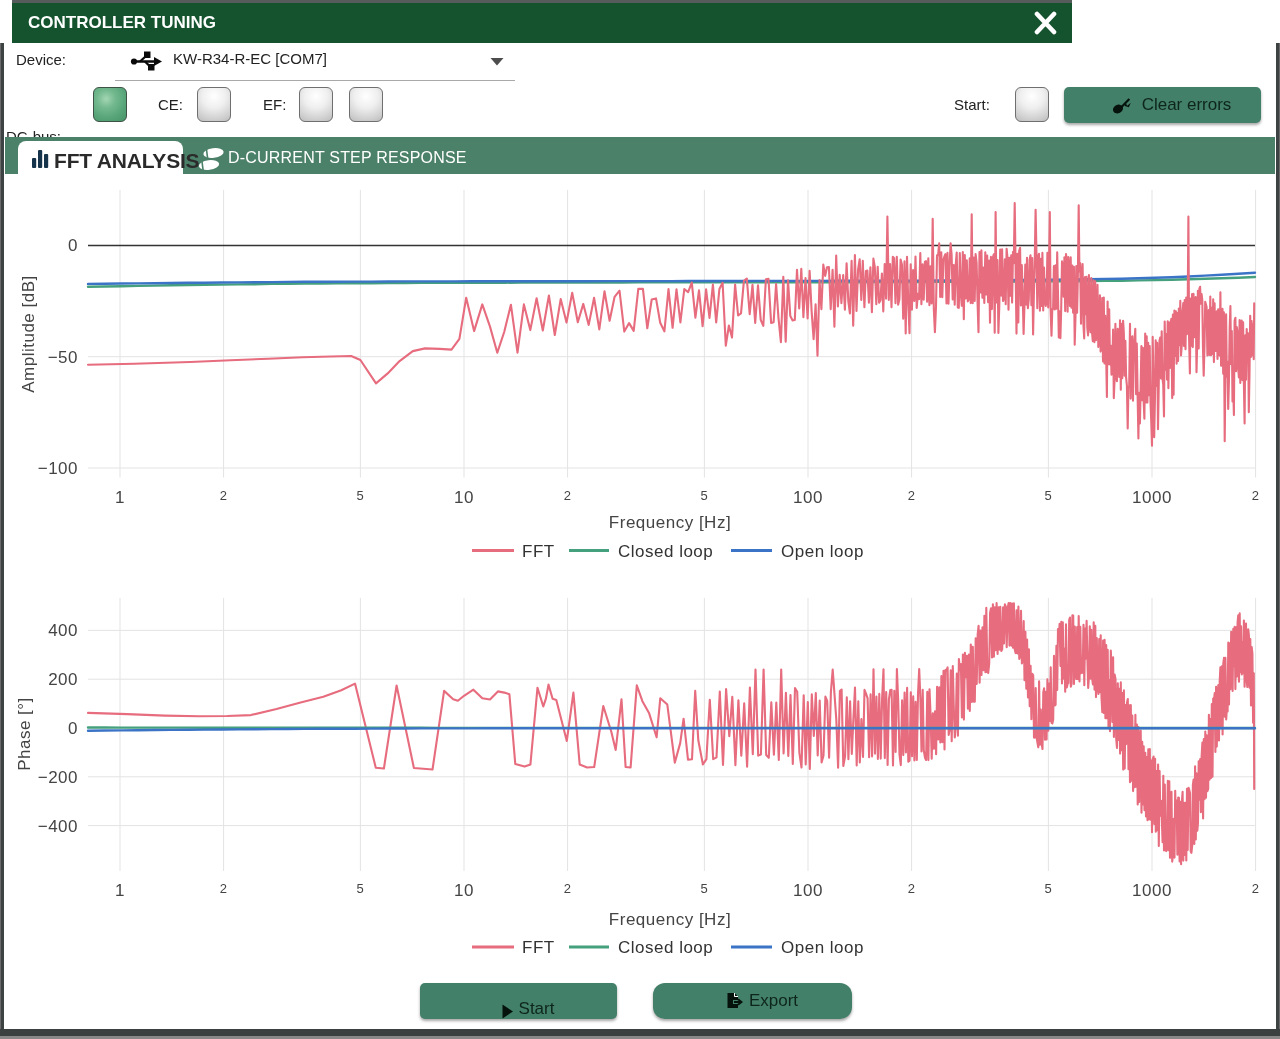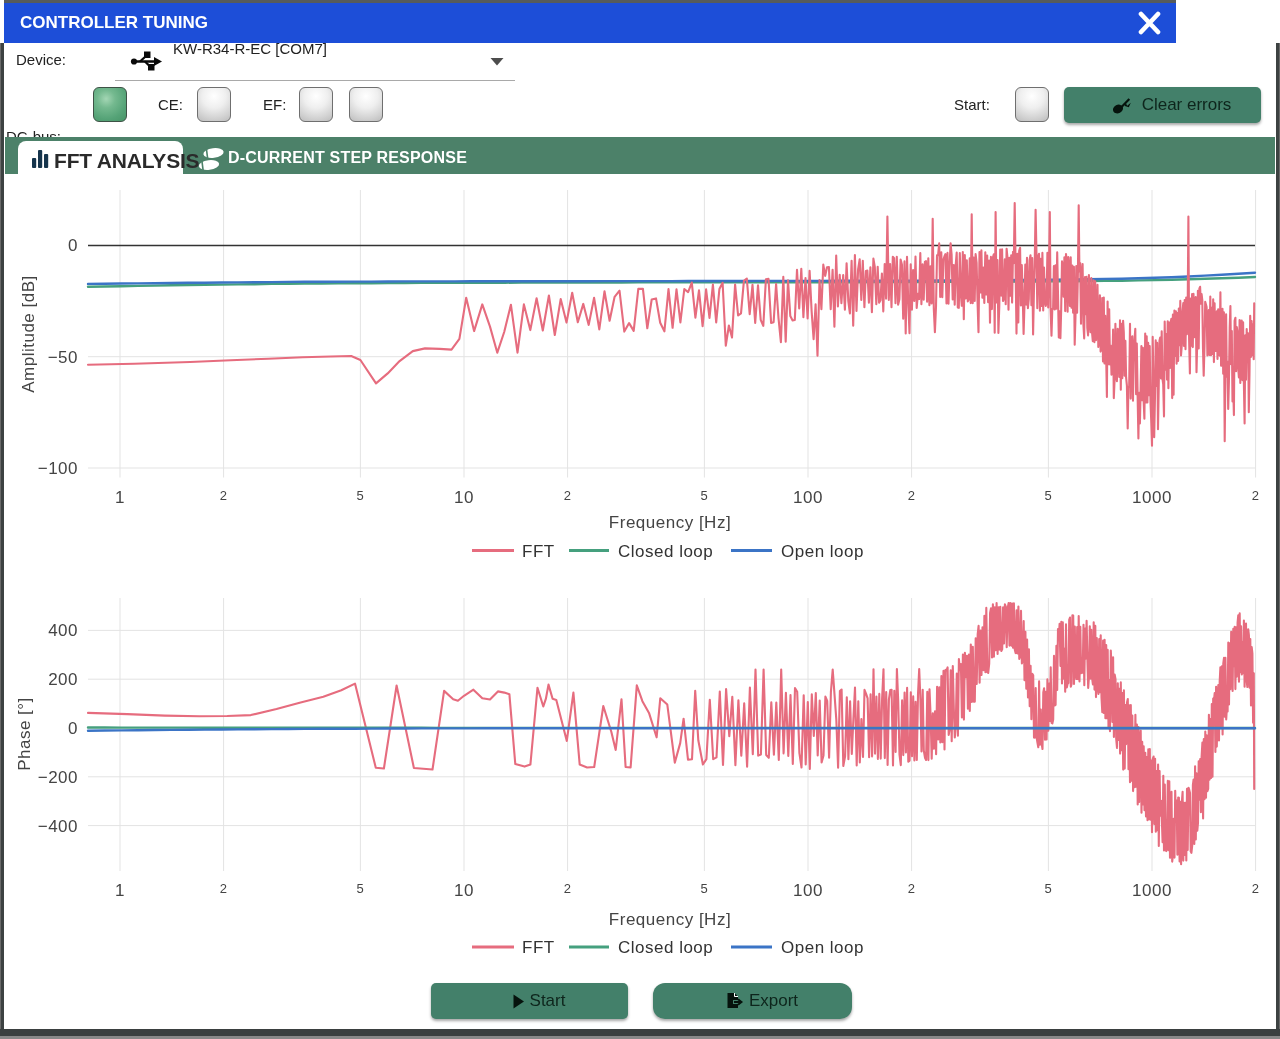--- a/index.html
+++ b/index.html
@@ -1,16 +1,16 @@
 <!DOCTYPE html>
 <html><head><meta charset="utf-8"><style>
 * { margin:0; padding:0; box-sizing:border-box; }
 html,body { width:1280px; height:1039px; font-family:"Liberation Sans", sans-serif; background:#fff; overflow:hidden; }
 body { position:relative; }
-.titlebar { position:absolute; left:4px; top:0; width:1172px; height:43px; background:#1d4ed8; border-top:3px solid #565b5b; }
+.titlebar { position:absolute; left:12px; top:0; width:1060px; height:43px; background:#14532d; border-top:3px solid #565b5b; }
 .title { position:absolute; left:16px; top:10px; color:#fff; font-size:17px; font-weight:bold; letter-spacing:0; }
 .edgeL { position:absolute; left:0; top:43px; width:4px; height:986px; background:#3d4242; border-left:1px solid #6a6a6a; }
 .edgeR { position:absolute; right:0; top:43px; width:4px; height:986px; background:#3d4242; border-right:1px solid #6a6a6a; }
 .edgeB { position:absolute; left:0; top:1029px; width:1280px; height:10px; background:#3a3f3f; border-bottom:3px solid #888; }
 .lbl { position:absolute; font-size:15px; color:#222; }
 .led { position:absolute; width:34px; height:35px; border-radius:6px; }
 .led.gray { border:1.5px solid #6f6f6f; background:radial-gradient(circle at 50% 25%, #ffffff 0%, #efefef 40%, #d2d2d2 75%, #bcbcbc 100%); }
 .led.green { border:1.5px solid #3e5246; background:radial-gradient(circle at 38% 33%, #a3d6b4 0%, #74b98f 30%, #55a377 68%, #479467 100%); }
 .gbtn { position:absolute; background:#43806a; border-radius:5px; box-shadow:0 2px 3px rgba(0,0,0,0.35); color:#0e251c; font-size:17px; display:flex; align-items:center; justify-content:center;padding-left:18px; }
 .tabbar { position:absolute; left:5px; top:137px; width:1270px; height:37px; background:#4c8169; }
@@ -33,21 +33,21 @@
 <g fill="#0a0a0a" stroke="#0a0a0a">
 <circle cx="5" cy="11.5" r="3.1" stroke="none"></circle>
 <line x1="5" y1="11.5" x2="26" y2="11.5" stroke-width="2.5"></line>
 <path d="M25 7 L33 11.5 L25 16 Z" stroke="none"></path>
 <path d="M11 11.5 L16.5 6.5" fill="none" stroke-width="2.3"></path>
 <rect x="15" y="1.5" width="6.5" height="6.5" stroke="none"></rect>
 <path d="M16 11.5 L21 16.5" fill="none" stroke-width="2.3"></path>
 <rect x="19" y="14" width="6.5" height="6.5" stroke="none"></rect>
 </g>
   </svg>
-<div class="lbl" style="left:173px;top:40px;">KW-R34-R-EC [COM7]</div>
+<div class="lbl" style="left:173px;top:50px;">KW-R34-R-EC [COM7]</div>
 <svg style="position:absolute;left:489px;top:56px" width="16" height="11" viewBox="0 0 16 11">
     <path d="M1.5 2 L8 9.5 L14.5 2 Z" fill="#4d4d4d"></path>
   </svg>
 <div class="underline"></div>
 
 <div class="lbl" style="left:6px;top:96px;margin-top:32px;">DC-bus:</div>
 <div class="led green" style="left:93px;top:87px;"></div>
 <div class="lbl" style="left:158px;top:96px;">CE:</div>
 <div class="led gray" style="left:197px;top:87px;"></div>
 <div class="lbl" style="left:263px;top:96px;">EF:</div>
@@ -80,21 +80,21 @@
       <g transform="rotate(-7 16.5 8)">
         <ellipse cx="16.5" cy="8" rx="10.2" ry="4.9"></ellipse>
         <rect x="9.2" y="2.8" width="1.6" height="10.4" fill="#4c8169"></rect>
       </g>
       <g transform="rotate(-7 12 20)">
         <ellipse cx="12" cy="20" rx="10.2" ry="4.9"></ellipse>
         <rect x="4.7" y="14.8" width="1.6" height="10.4" fill="#4c8169"></rect>
       </g>
     </g>
   </svg>
-<div class="lbl" style="left:228px;top:149px;font-size:16px;color:#fff;font-weight:bold;letter-spacing:0.2px;">D-CURRENT STEP RESPONSE</div>
+<div class="lbl" style="left:228px;top:149px;font-size:16px;color:#fff;font-weight:normal;letter-spacing:0.2px;">D-CURRENT STEP RESPONSE</div>
 
 <svg style="position:absolute;left:0;top:180px" width="1280" height="390" viewBox="0 180 1280 390" font-family="Liberation Sans, sans-serif" letter-spacing="0.5">
 <line x1="120.0" y1="190" x2="120.0" y2="477.5" stroke="#e3e3e3" stroke-width="1"></line>
 <line x1="223.6" y1="190" x2="223.6" y2="477.5" stroke="#e3e3e3" stroke-width="1"></line>
 <line x1="360.4" y1="190" x2="360.4" y2="477.5" stroke="#e3e3e3" stroke-width="1"></line>
 <line x1="464.0" y1="190" x2="464.0" y2="477.5" stroke="#e3e3e3" stroke-width="1"></line>
 <line x1="567.6" y1="190" x2="567.6" y2="477.5" stroke="#e3e3e3" stroke-width="1"></line>
 <line x1="704.4" y1="190" x2="704.4" y2="477.5" stroke="#e3e3e3" stroke-width="1"></line>
 <line x1="808.0" y1="190" x2="808.0" y2="477.5" stroke="#e3e3e3" stroke-width="1"></line>
 <line x1="911.6" y1="190" x2="911.6" y2="477.5" stroke="#e3e3e3" stroke-width="1"></line>
@@ -169,21 +169,21 @@
 <polyline points="88.0,727.5 104.6,727.5 121.3,727.6 138.0,727.6 154.7,727.6 171.3,727.6 188.0,727.6 204.7,727.7 221.3,727.7 238.0,727.7 254.7,727.7 271.4,727.7 288.0,727.8 304.7,727.8 321.4,727.8 338.1,727.8 354.7,727.8 371.4,727.8 388.1,727.8 404.7,727.8 421.4,727.8 438.1,727.9 454.8,727.9 471.4,727.9 488.1,727.9 504.8,727.9 521.4,727.9 538.1,727.9 554.8,727.9 571.5,727.9 588.1,727.9 604.8,727.9 621.5,727.9 638.2,727.9 654.8,727.9 671.5,727.9 688.2,727.9 704.8,727.9 721.5,727.9 738.2,727.9 754.9,727.9 771.5,727.9 788.2,727.9 804.9,727.9 821.5,727.9 838.2,727.9 854.9,727.9 871.6,727.9 888.2,727.9 904.9,727.9 921.6,727.9 938.3,728.0 954.9,728.0 971.6,728.0 988.3,728.0 1004.9,728.0 1021.6,728.0 1038.3,728.0 1055.0,728.0 1071.6,728.0 1088.3,728.0 1105.0,728.0 1121.7,728.0 1138.3,728.0 1155.0,728.0 1171.7,728.0 1188.3,728.0 1205.0,728.0 1221.7,728.0 1238.4,728.0 1255.0,728.0" fill="none" stroke="#45a07e" stroke-width="2.4" stroke-linejoin="round" stroke-linecap="round"></polyline>
 <polyline points="88.0,730.7 104.6,730.5 121.3,730.4 138.0,730.2 154.7,730.0 171.3,729.9 188.0,729.7 204.7,729.6 221.3,729.5 238.0,729.4 254.7,729.2 271.4,729.1 288.0,729.0 304.7,728.9 321.4,728.8 338.1,728.8 354.7,728.7 371.4,728.6 388.1,728.5 404.7,728.5 421.4,728.4 438.1,728.4 454.8,728.4 471.4,728.4 488.1,728.3 504.8,728.3 521.4,728.3 538.1,728.2 554.8,728.2 571.5,728.2 588.1,728.2 604.8,728.2 621.5,728.2 638.2,728.2 654.8,728.2 671.5,728.2 688.2,728.2 704.8,728.2 721.5,728.2 738.2,728.2 754.9,728.2 771.5,728.2 788.2,728.2 804.9,728.2 821.5,728.2 838.2,728.2 854.9,728.2 871.6,728.2 888.2,728.2 904.9,728.2 921.6,728.2 938.3,728.2 954.9,728.2 971.6,728.2 988.3,728.2 1004.9,728.2 1021.6,728.2 1038.3,728.2 1055.0,728.2 1071.6,728.2 1088.3,728.2 1105.0,728.2 1121.7,728.2 1138.3,728.2 1155.0,728.2 1171.7,728.2 1188.3,728.2 1205.0,728.2 1221.7,728.2 1238.4,728.2 1255.0,728.2" fill="none" stroke="#3b74c6" stroke-width="2.4" stroke-linejoin="round" stroke-linecap="round"></polyline>
 <line x1="472" y1="947" x2="514" y2="947" stroke="#e66c7e" stroke-width="3"></line>
 <text x="522" y="953" font-size="17" fill="#333">FFT</text>
 <line x1="569" y1="947" x2="609" y2="947" stroke="#45a07e" stroke-width="3"></line>
 <text x="618" y="953" font-size="17" fill="#333">Closed loop</text>
 <line x1="731" y1="947" x2="772" y2="947" stroke="#3b74c6" stroke-width="3"></line>
 <text x="781" y="953" font-size="17" fill="#333">Open loop</text>
 </svg>
 
-<div class="gbtn" style="left:431px;top:983px;width:197px;height:36px;">
+<div class="gbtn" style="left:420px;top:983px;width:197px;height:36px;align-items:flex-end;">
 <svg width="13" height="15" viewBox="0 0 13 15" style="margin-right:5px">
       <path d="M1.5 0.5 L12 7.5 L1.5 14.5 Z" fill="#06130d"></path>
     </svg>
 Start</div>
 <div class="gbtn" style="left:653px;top:983px;width:199px;height:36px;border-radius:12px;">
 <svg width="19" height="18" viewBox="0 0 19 18" style="margin-right:5px">
       <path d="M2.5 1 L9.5 1 L13 4.5 L13 8 L8 8 L8 12 L13 12 L13 16 L2.5 16 Z" fill="#06130d"></path>
       <path d="M9.5 1 L9.5 4.5 L13 4.5" fill="none" stroke="#fff" stroke-width="1"></path>
       <path d="M9 10 L15 10 M13 7.2 L16.5 10 L13 12.8" stroke="#06130d" stroke-width="1.9" fill="none"></path>
     </svg>

